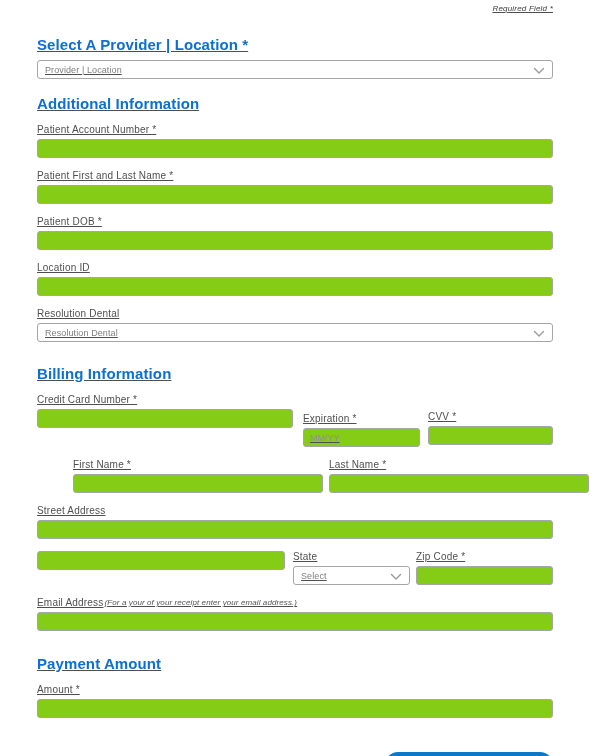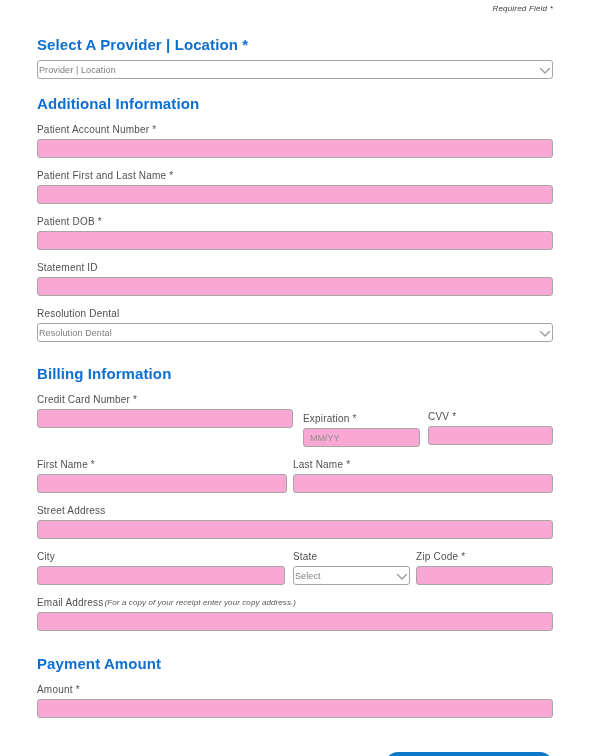--- a/index.html
+++ b/index.html
@@ -8,20 +8,21 @@
     width: 600px;
     height: 756px;
     font-family: "Liberation Sans", sans-serif;
     color: #4f4f4f;
     overflow: hidden;
   }
   .page {
     width: 600px;
     height: 756px;
     padding: 4px 47px 0 37px;
+    text-decoration: underline;
   }
   .required-note {
     text-align: right;
     font-size: 8px;
     font-style: italic;
     color: #3c3c3c;
     letter-spacing: 0.2px;
   }
   h2.section-heading {
     color: #0d6fd1;
@@ -45,48 +46,48 @@
     display: block;
     width: 100%;
     height: 19px;
     border: 1px solid #a6a6a6;
     border-radius: 3px;
     font-family: "Liberation Sans", sans-serif;
     font-size: 9px;
     color: #444;
     padding: 0 6px;
     outline: none;
-    background: #f9a8d4;
+    background: #84cc16;
   }
   .text-input::placeholder { color: #8f8f8f; }
   .select-box {
     display: flex;
     align-items: center;
     justify-content: space-between;
     width: 100%;
     height: 19px;
     border: 1px solid #a6a6a6;
     border-radius: 3px;
-    padding: 0 1px;
+    padding: 0 7px;
     background: #fff;
     cursor: pointer;
   }
   .select-box .select-value {
     font-size: 9px;
     color: #7d7d7d;
     letter-spacing: 0.1px;
   }
   .select-box svg { flex: 0 0 auto; }
   .provider-select { margin-top: 7px; }
   .row { display: flex; margin-top: 12px; }
   .row .col { flex: 0 0 auto; }
   .col-cc    { width: 256px; margin-right: 10px; }
   .col-exp   { width: 117px; margin-right: 8px; margin-top: 19px;  }
   .col-cvv   { width: 125px; margin-top: 17px; }
-  .col-first { width: 250px; margin-right: 6px;  }
+  .col-first { width: 250px; margin-right: 6px; margin-left: 36px;  }
   .col-last  { width: 260px; }
   .col-city  { width: 248px; margin-right: 8px;  }
   .col-state { width: 117px; margin-right: 6px;  }
   .col-zip   { width: 137px; }
   .email-label-row { display: flex; align-items: center; margin-bottom: 4px; }
   .email-note {
     font-size: 8px;
     font-style: italic;
     color: #555;
     margin-left: 1px;
@@ -140,21 +141,21 @@
     <div class="field-label">Patient First and Last Name *</div>
     <input class="text-input" type="text" value="" style="">
   </div>
 
   <div class="field-group">
     <div class="field-label">Patient DOB *</div>
     <input class="text-input" type="text" value="" style="">
   </div>
 
   <div class="field-group">
-    <div class="field-label">Statement ID</div>
+    <div class="field-label">Location ID</div>
     <input class="text-input" type="text" value="" style="">
   </div>
 
   <div class="field-group">
     <div class="field-label">Resolution Dental</div>
     <div class="select-box">
       <span class="select-value">Resolution Dental</span>
       <span>
         <svg width="12" height="8" viewBox="0 0 12 8">
             <polyline points="1.5,1.5 6,6 10.5,1.5" fill="none" stroke="#9b9b9b" stroke-width="1.4" stroke-linecap="round" stroke-linejoin="round"></polyline>
@@ -191,21 +192,20 @@
     </div>
   </div>
 
   <div class="field-group">
     <div class="field-label">Street Address</div>
     <input class="text-input" type="text" value="" style="">
   </div>
 
   <div class="row">
     <div class="col col-city">
-      <div class="field-label">City</div>
       <input class="text-input" type="text" value="" style="">
     </div>
     <div class="col col-state">
       <div class="field-label">State</div>
       <div class="select-box">
         <span class="select-value">Select</span>
         <span>
           <svg width="12" height="8" viewBox="0 0 12 8">
               <polyline points="1.5,1.5 6,6 10.5,1.5" fill="none" stroke="#9b9b9b" stroke-width="1.4" stroke-linecap="round" stroke-linejoin="round"></polyline>
             </svg>
@@ -214,21 +214,21 @@
     </div>
     <div class="col col-zip">
       <div class="field-label">Zip Code *</div>
       <input class="text-input" type="text" value="" style="">
     </div>
   </div>
 
   <div class="field-group">
     <div class="email-label-row">
       <div class="field-label">Email Address</div>
-      <div class="email-note">(For a copy of your receipt enter your copy address.)</div>
+      <div class="email-note">(For a your of your receipt enter your email address.)</div>
     </div>
     <input class="text-input" type="text" value="" style="">
   </div>
 
   <h2 class="section-heading h-payment">Payment Amount</h2>
 
   <div class="field-group">
     <div class="field-label">Amount *</div>
     <input class="text-input" type="text" value="" style="">
   </div>

